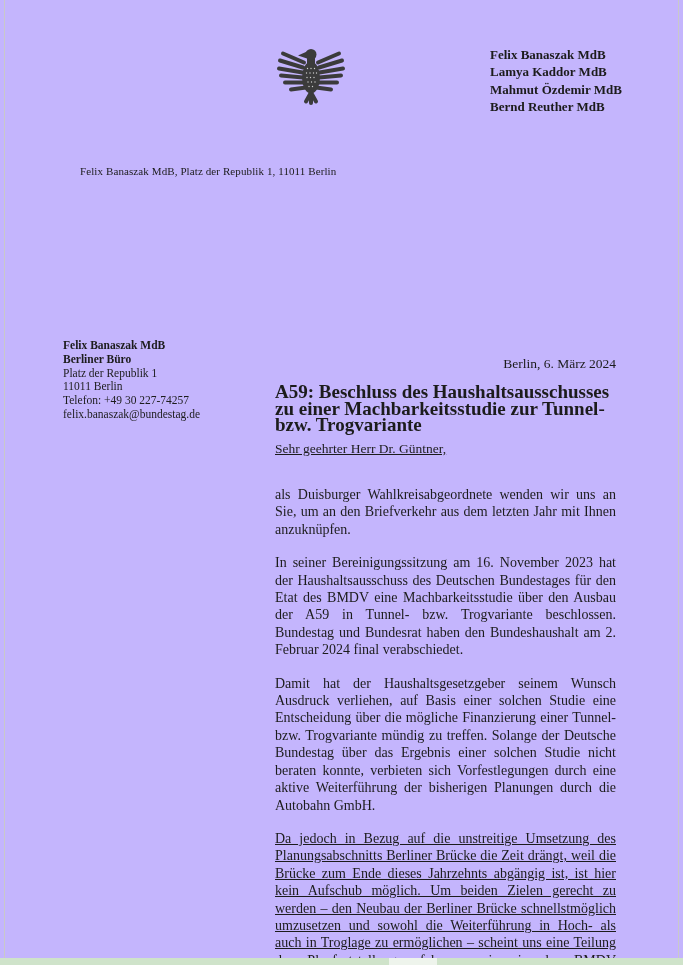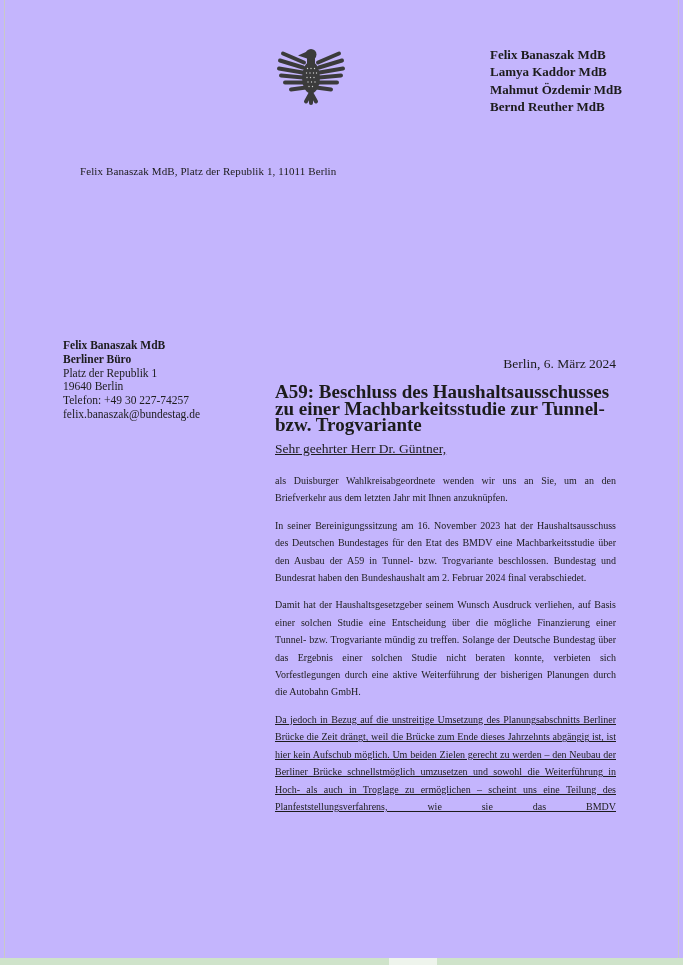--- a/index.html
+++ b/index.html
@@ -98,22 +98,22 @@
     font-size: 13.5px;
     text-decoration: underline;
   }
   .body-text {
     position: absolute;
     left: 275px;
     top: 470px;
     width: 341px;
   }
   .body-text p {
-    margin: 2px 0 10px 0;
-    font-size: 10px;
+    margin: 16px 0 10px 0;
+    font-size: 14px;
     line-height: 17.4px;
     text-align: justify;
   }
   .body-text p.cutoff {
     text-align-last: justify;
     margin-bottom: 0;
     text-decoration: underline;
   }
 
   
@@ -200,21 +200,21 @@
     <div>Bernd Reuther MdB</div>
   </div>
 
   <div class="sender-line">Felix Banaszak MdB, Platz der Republik 1, 11011 Berlin</div>
 
 
   <div class="contact">
     <div class="bold">Felix Banaszak MdB</div>
     <div class="bold">Berliner Büro</div>
     <div>Platz der Republik 1</div>
-    <div>19640 Berlin</div>
+    <div>11011 Berlin</div>
     <div>Telefon: +49 30 227-74257</div>
     <div>felix.banaszak@bundestag.de</div>
   </div>
 
   <div class="dateline">Berlin, 6. März 2024</div>
 
   <div class="subject">A59: Beschluss des Haushaltsausschusses zu einer Machbarkeitsstudie zur Tunnel- bzw. Trogvariante</div>
 
   <div class="salutation">Sehr geehrter Herr Dr. Güntner,</div>
 

